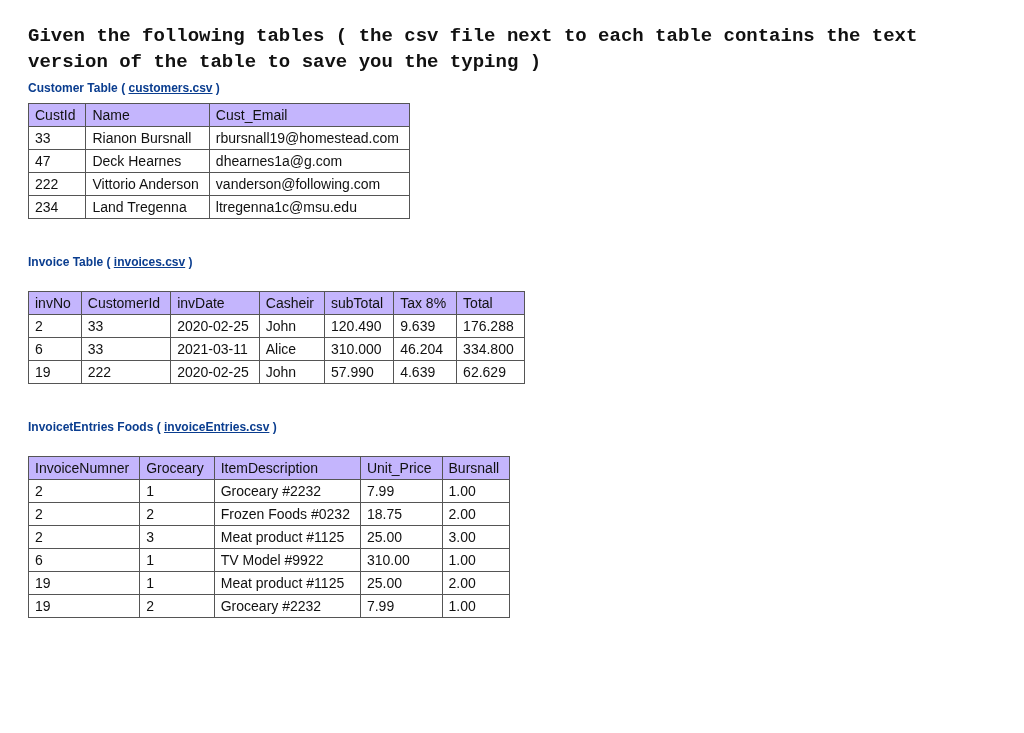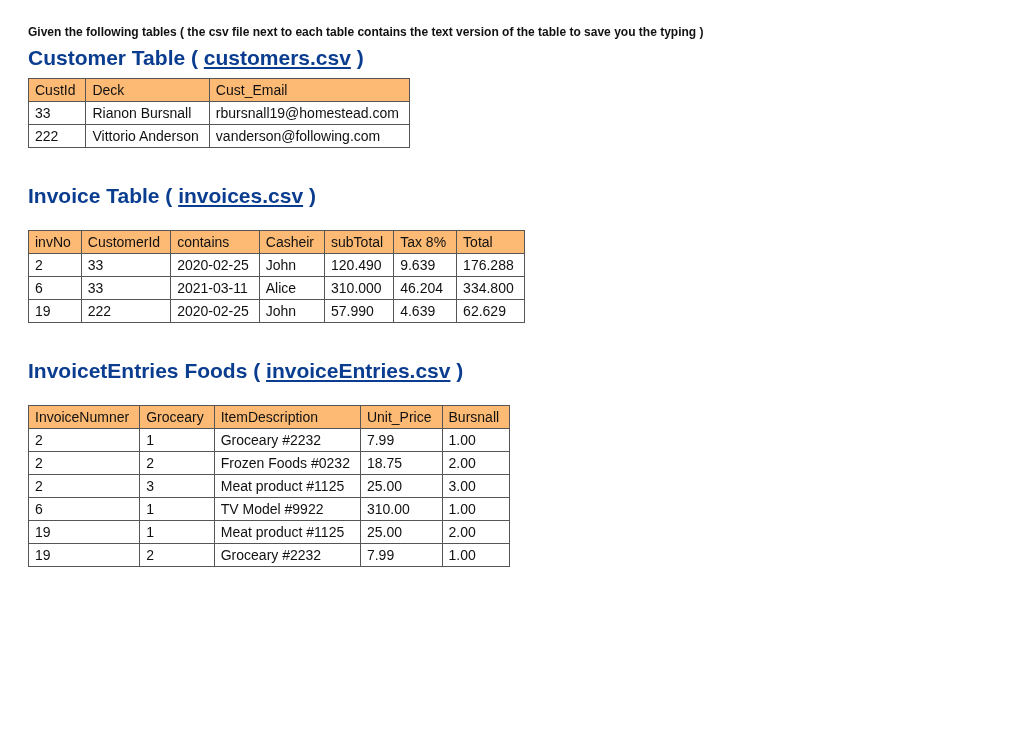--- a/index.html
+++ b/index.html
@@ -7,27 +7,28 @@
     font-size: 15px;
     color: #111;
     margin: 0;
     padding: 24px 28px;
     width: 1024px;
     box-sizing: border-box;
     background: #fff;
   }
   .intro {
     font-weight: 700;
-    font-size: 12px;
+    font-size: 19px;
     line-height: 1.35;
     margin: 0 0 6px 0;
+    font-family: Liberation Mono, monospace;
   }
   .section-title {
     font-weight: 700;
-    font-size: 21px;
+    font-size: 12px;
     color: #0a3d8f;
     margin: 4px 0 8px 0;
   }
   .section-title a {
     color: #0a3d8f;
     text-decoration: underline;
   }
   table {
     border-collapse: collapse;
     font-size: 14px;
@@ -35,69 +36,79 @@
   }
   th, td {
     border: 1px solid #555;
     padding: 3px 10px 3px 6px;
     text-align: left;
     font-weight: 400;
     vertical-align: middle;
     white-space: nowrap;
   }
   th {
-    background: #fdba74;
+    background: #c4b5fd;
     margin-left: 20px;
   }
   .gap {
     height: 10px;
   }
 </style>
 </head>
 <body>
 
 <p class="intro">Given the following tables ( the csv file next to each table contains the text version of the table to save you the typing )</p>
 
 <div class="section-title">
   <span>Customer Table ( </span><a href="#">customers.csv</a><span>  )</span>
 </div>
 <table>
   <thead>
     <tr>
       <th>CustId</th>
-      <th>Deck</th>
+      <th>Name</th>
       <th>Cust_Email</th>
     </tr>
   </thead>
   <tbody>
     <tr>
       <td>33</td>
       <td>Rianon Bursnall</td>
       <td>rbursnall19@homestead.com</td>
     </tr>
     <tr>
+      <td>47</td>
+      <td>Deck Hearnes</td>
+      <td>dhearnes1a@g.com</td>
+    </tr>
+    <tr>
       <td>222</td>
       <td>Vittorio Anderson</td>
       <td>vanderson@following.com</td>
     </tr>
+    <tr>
+      <td>234</td>
+      <td>Land Tregenna</td>
+      <td>ltregenna1c@msu.edu</td>
+    </tr>
   </tbody>
 </table>
 
 <div class="gap"></div>
 
 <div class="section-title">
   <span>Invoice Table ( </span><a href="#">invoices.csv</a><span> )</span>
 </div>
 <div class="gap"></div>
 <table>
   <thead>
     <tr>
       <th>invNo</th>
       <th>CustomerId</th>
-      <th>contains</th>
+      <th>invDate</th>
       <th>Casheir</th>
       <th>subTotal</th>
       <th>Tax 8%</th>
       <th>Total</th>
     </tr>
   </thead>
   <tbody>
     <tr>
       <td>2</td>
       <td>33</td>

